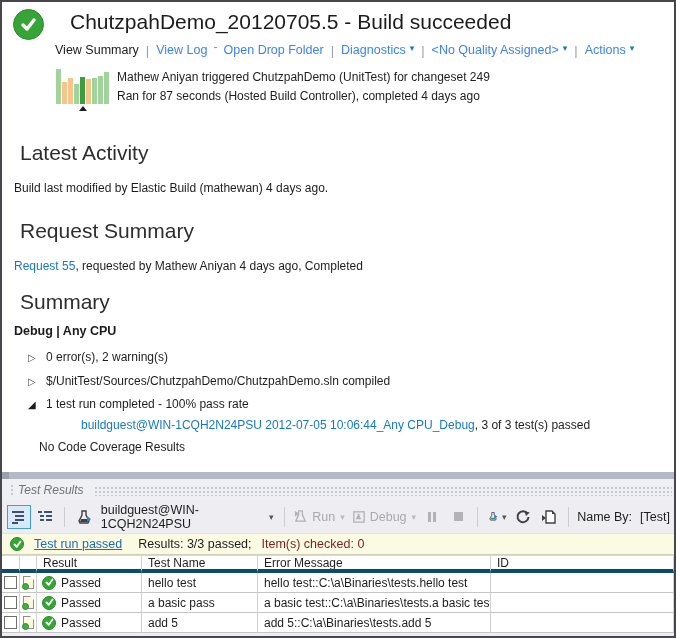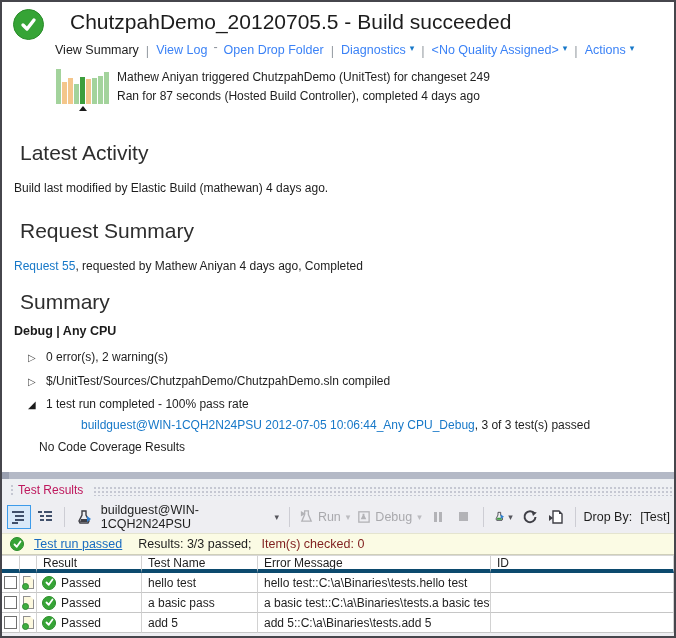--- a/index.html
+++ b/index.html
@@ -65,21 +65,21 @@
   .coverage-line { position: absolute; left: 37px; top: 438px; font-size: 12px; color: #1e1e1e; }
 
   
   .splitter { position: absolute; left: 0; top: 470px; width: 100%; height: 7px; background: #b4b9c6; }
   .splitter .grip { position: absolute; left: 0; top: 0; width: 7px; height: 7px; background: #9aa0b0; }
 
   .panel { position: absolute; left: 0; top: 477px; width: 100%; bottom: 0; background: #eeeef2; }
   .panel-title-row {
     height: 21px; background: #eef0f3; display: flex; align-items: center; padding-left: 8px;
   }
-  .panel-title { font-size: 12px; color: #be185d; white-space: nowrap; }
+  .panel-title { font-size: 12px; color: #737373; white-space: nowrap; font-style: italic; }
   .panel-title-dots {
     flex: 1; height: 10px; margin: 3px 2px 0 10px;
     background-image: radial-gradient(#c5c8d2 1px, transparent 1px);
     background-size: 4px 4px;
   }
   .panel-grip-left {
     width: 5px; height: 12px; margin-right: 3px;
     background-image: radial-gradient(#c5c8d2 1px, transparent 1px); background-size: 4px 4px;
   }
 
@@ -303,21 +303,21 @@
         </svg>
       </div>
       <div class="tb-btn">
         <svg width="16" height="16" viewBox="0 0 16 16">
           <path d="M5 2 h6 l3 3 v9 h-9 z" fill="#fff" stroke="#3f3f46" stroke-width="1.4"></path>
           <polygon points="11,2 11,5 14,5" fill="#3f3f46"></polygon>
           <polygon points="1,6 5,9 1,12" fill="#3f3f46"></polygon>
         </svg>
       </div>
       <div class="tb-sep"></div>
-      <span class="groupby-label">Drop By:</span>
+      <span class="groupby-label">Name By:</span>
       <span class="groupby-value">[Test]</span>
     </div>
 
     <div class="status-bar">
       <span class="pass-icon" style="margin:0">
         <svg width="9" height="9" viewBox="0 0 12 12">
             <polyline points="2,6 5,9 10,2" fill="none" stroke="#fff" stroke-width="2.4" stroke-linecap="round" stroke-linejoin="round"></polyline>
           </svg>
       </span>
       <a class="status-link">Test run passed</a>

